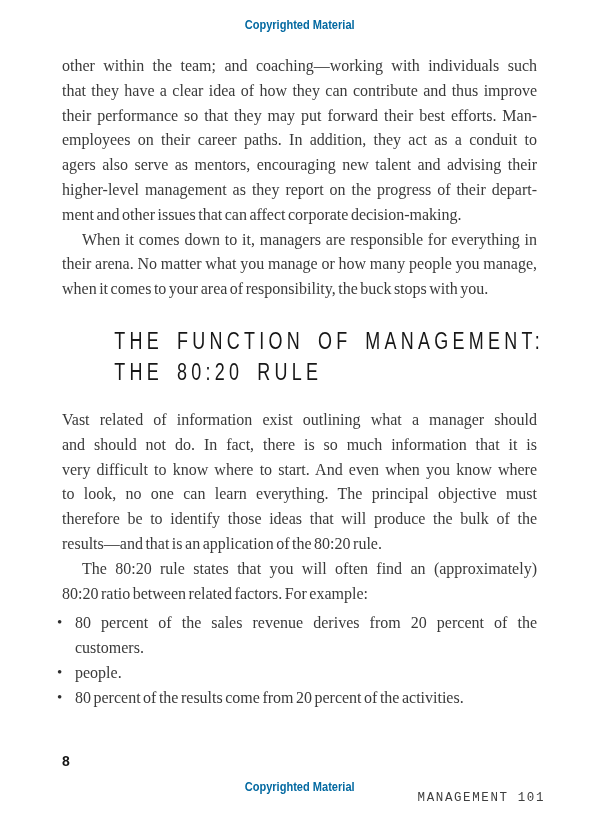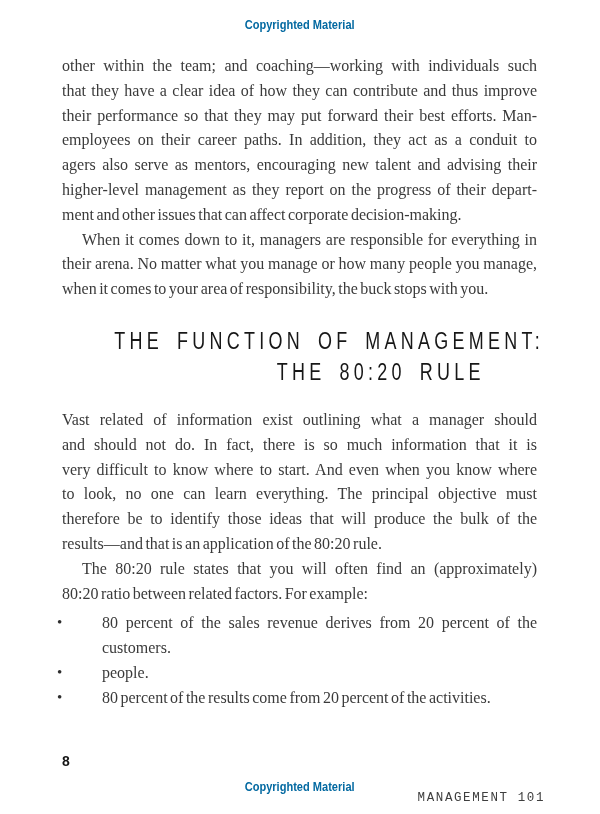--- a/index.html
+++ b/index.html
@@ -34,39 +34,39 @@
   .para .line { text-align:justify; text-align-last:justify; }
   .para .line.last { text-align-last:left; }
   .para.indent .line:first-child { text-indent:20px; }
 
   .heading {
     margin-top:24px;
     font-family:"Liberation Sans", sans-serif;
     color:#171717;
     font-size:23px;
     line-height:31px;
-    text-align:right;
+    text-align:left;
     word-spacing:6px;
   }
   .heading .hline {
     letter-spacing:5.5px;
     white-space:nowrap;
     transform:scaleX(0.78);
     transform-origin:50% 50%;
   }
 
   .paras-after { margin-top:20px; }
 
   ul.bullets { list-style:none; margin:4px 0 0 0; padding:0; }
   ul.bullets li { position:relative; padding-left:13px; line-height:25px; }
   ul.bullets li .marker {
     position:absolute; left:-5px; top:0;
     font-size:15px; color:#2e2e2e;
   }
-  ul.bullets .line { text-align:justify; text-align-last:justify;margin-left:27px; }
+  ul.bullets .line { text-align:justify; text-align-last:justify; }
   ul.bullets .line.last { text-align-last:left; }
 
   .page-number {
     position:absolute; left:62px; top:753px;
     font-family:"Liberation Sans", sans-serif;
     font-weight:bold;
     font-size:14px;
     color:#141414;
   }
   .running-title {

